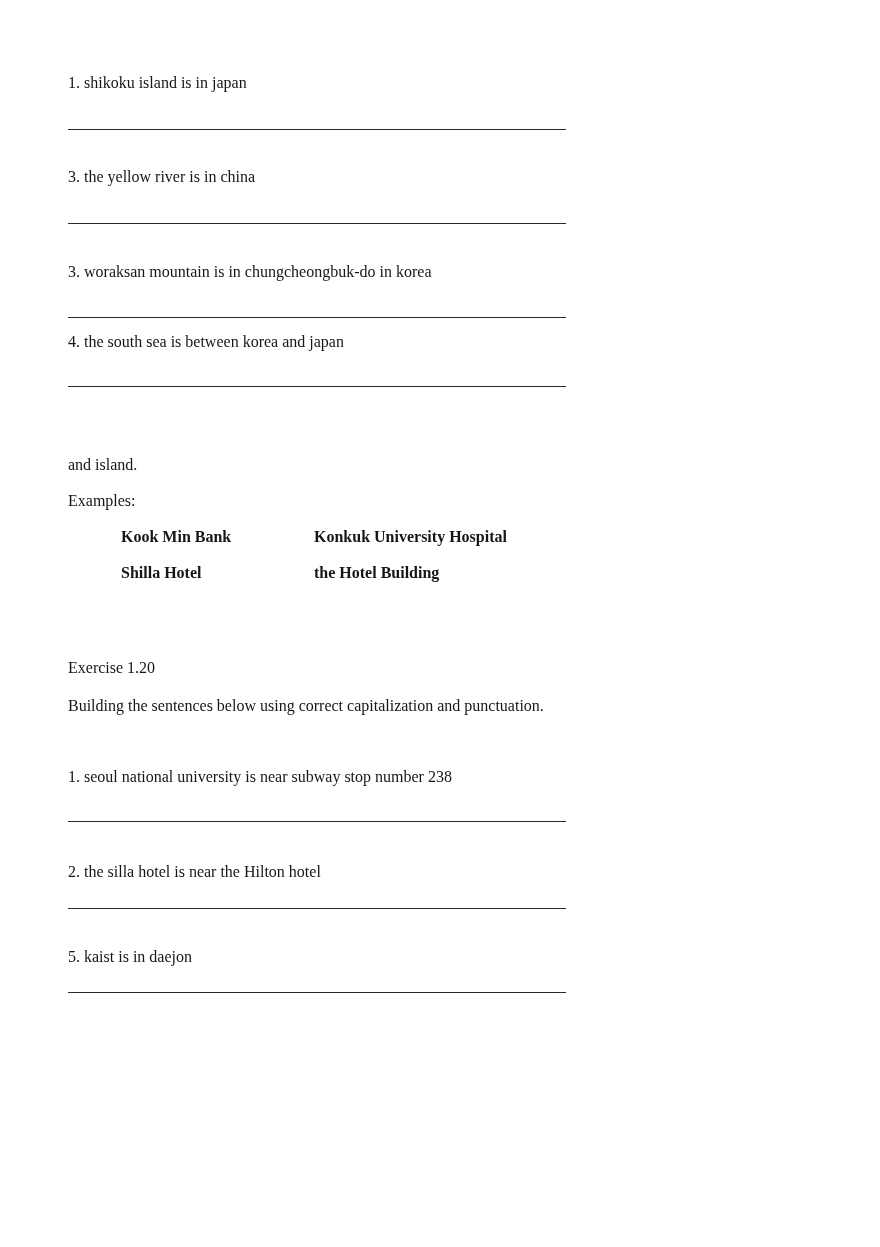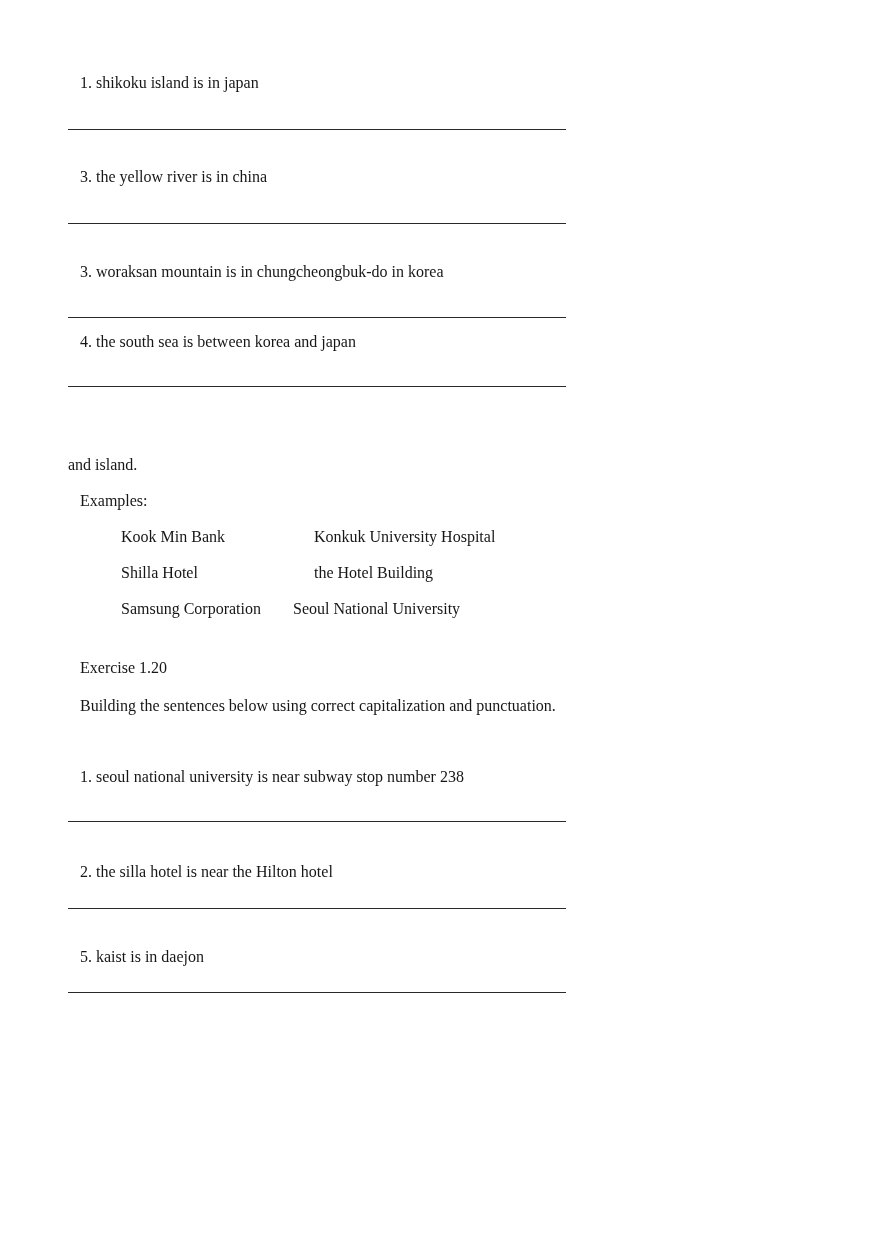--- a/index.html
+++ b/index.html
@@ -15,41 +15,41 @@
     font-family: "Liberation Serif", "DejaVu Serif", serif;
     font-size: 16px;
     color: #161616;
     overflow: hidden;
   }
   .abs {
     position: absolute;
     left: 68px;
     white-space: nowrap;
     line-height: 22px;
-    margin-left: 12px;
   }
   .answer-line {
     position: absolute;
     left: 68px;
     width: 498px;
     height: 0;
     border-bottom: 1px solid #2a2a2a;
   }
   .para-line {
     position: absolute;
     left: 68px;
     white-space: nowrap;
     line-height: 22px;
   }
   .ex-row {
     position: absolute;
     left: 121px;
     display: flex;
     line-height: 22px;
     white-space: nowrap;
+    font-weight: bold;
   }
   .ex-row .c1 {
     display: inline-block;
     min-width: 193px;
   }
   .ex-row.row3 .c1 {
     min-width: 172px;
   }
 </style>
 </head>
@@ -74,24 +74,20 @@
   <div class="abs" style="top:490px">Examples:</div>
 
   <div class="ex-row" style="top:526px">
     <span class="c1">Kook Min Bank</span>
     <span class="c2">Konkuk University Hospital</span>
   </div>
   <div class="ex-row" style="top:562px">
     <span class="c1">Shilla Hotel</span>
     <span class="c2">the Hotel Building</span>
   </div>
-  <div class="ex-row row3" style="top:598px">
-    <span class="c1">Samsung Corporation</span>
-    <span class="c2">Seoul National University</span>
-  </div>
 
   <div class="abs" style="top:657px">Exercise 1.20</div>
   <div class="abs" style="top:695px">Building the sentences below using correct capitalization and punctuation.</div>
 
   <div class="abs" style="top:766px">1. seoul national university is near subway stop number 238</div>
   <div class="answer-line" style="top:821px"></div>
 
   <div class="abs" style="top:861px">2. the silla hotel is near the Hilton hotel</div>
   <div class="answer-line" style="top:908px"></div>
 

